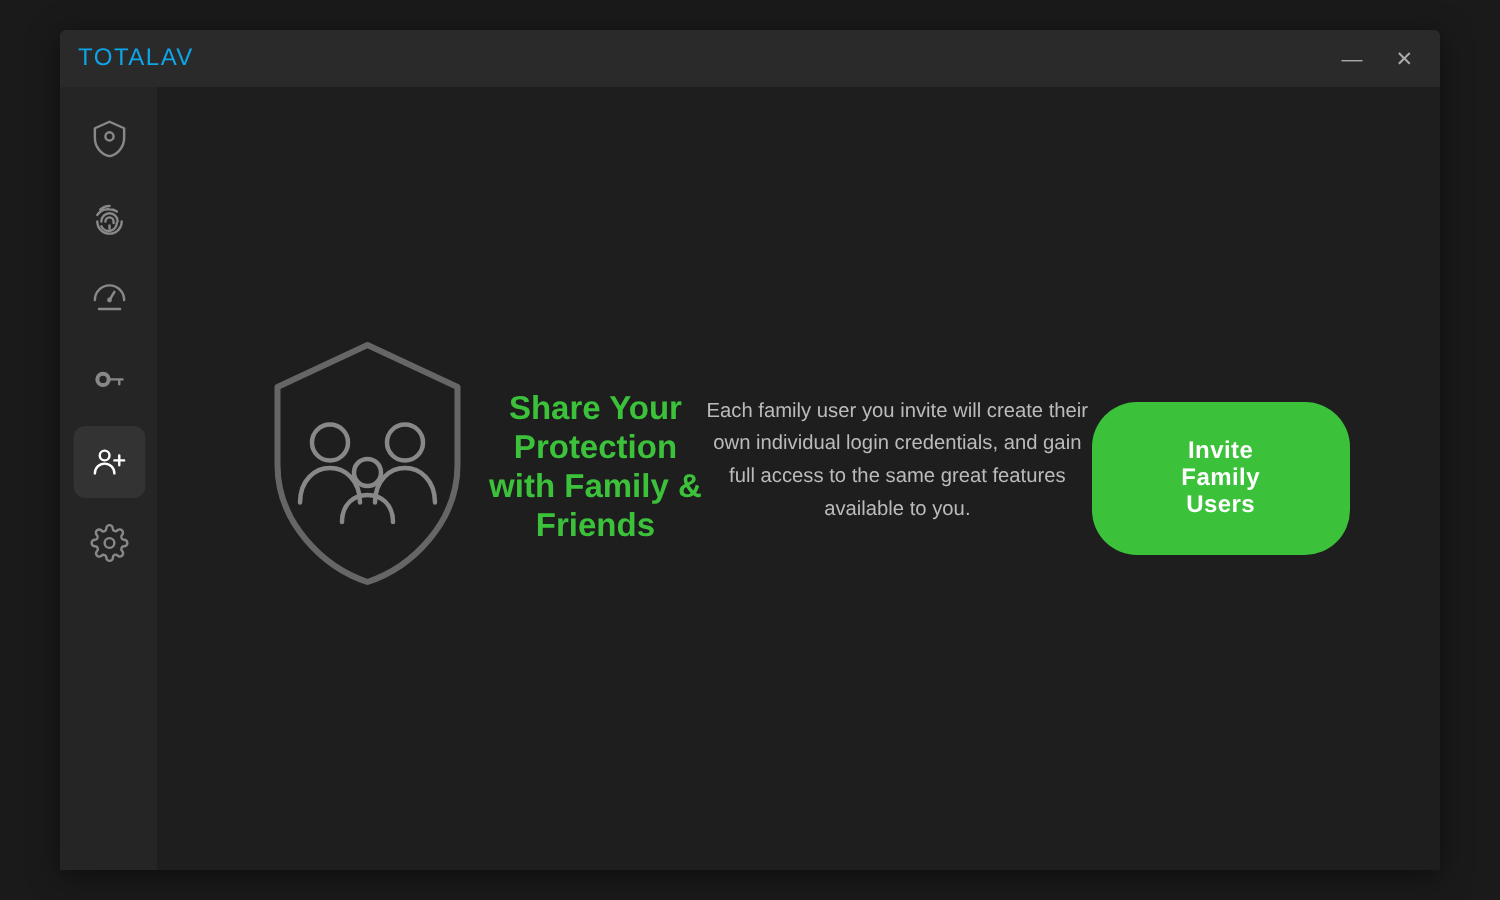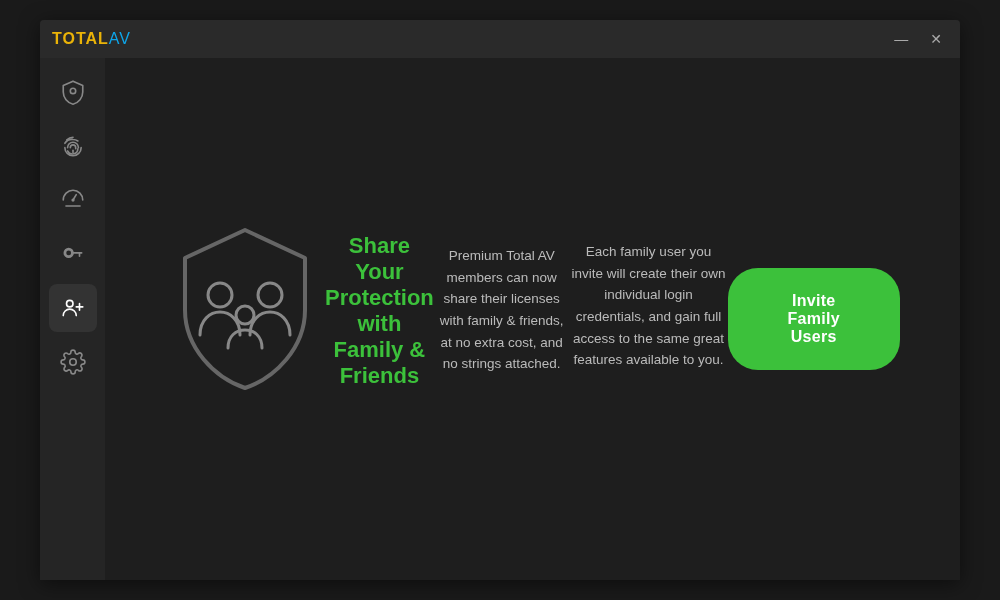--- a/index.html
+++ b/index.html
@@ -36,22 +36,22 @@
     }
 
     .title-bar-logo {
       display: flex;
       align-items: center;
       gap: 0;
     }
 
     .logo-total {
       font-size: 16px;
-      font-weight: 700;
-      color: #eab308;
+      font-weight: 400;
+      color: #0ea5e9;
       letter-spacing: 1px;
     }
 
     .logo-av {
       font-size: 16px;
       font-weight: 400;
       color: #0ea5e9;
       letter-spacing: 1px;
     }
 
@@ -247,21 +247,20 @@
           <circle cx="105" cy="75" r="12" fill="none" stroke="#888" stroke-width="3"></circle>
           <path d="M85 115 C85 100 95 92 105 92 C115 92 125 100 125 115" fill="none" stroke="#888" stroke-width="3" stroke-linecap="round"></path>
 
           <circle cx="80" cy="95" r="9" fill="none" stroke="#888" stroke-width="3"></circle>
           <path d="M63 128 C63 116 71 110 80 110 C89 110 97 116 97 128" fill="none" stroke="#888" stroke-width="3" stroke-linecap="round"></path>
         </svg>
       </div>
 
       <h2 class="heading">Share Your Protection with Family &amp; Friends</h2>
 
-      <p class="desc1">Premium Total AV members can now share their licenses with family &amp; friends, at no extra cost, and no strings attached.</p>
 
       <p class="desc2">Each family user you invite will create their own individual login credentials, and gain full access to the same great features available to you.</p>
 
       <button class="invite-btn">Invite Family Users</button>
 
     </div>
   </div>
 </div>
 
 </body></html>

